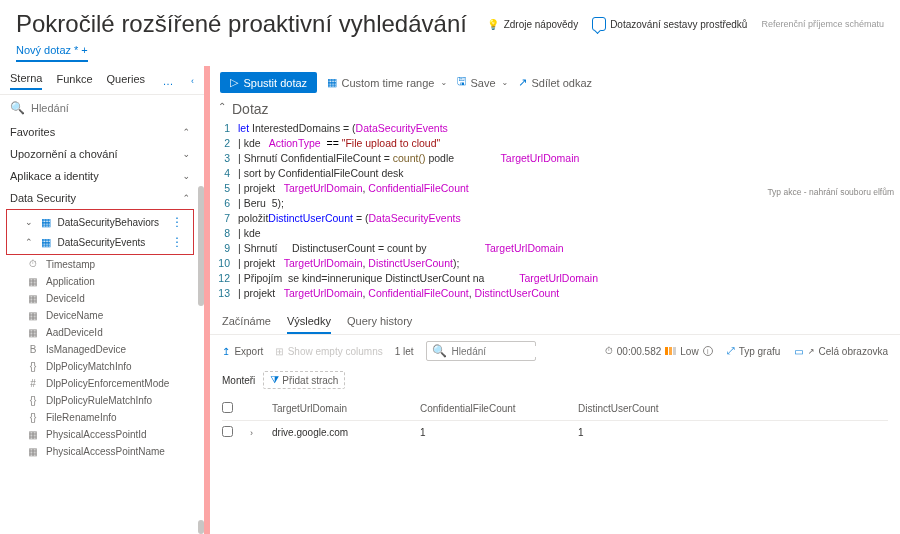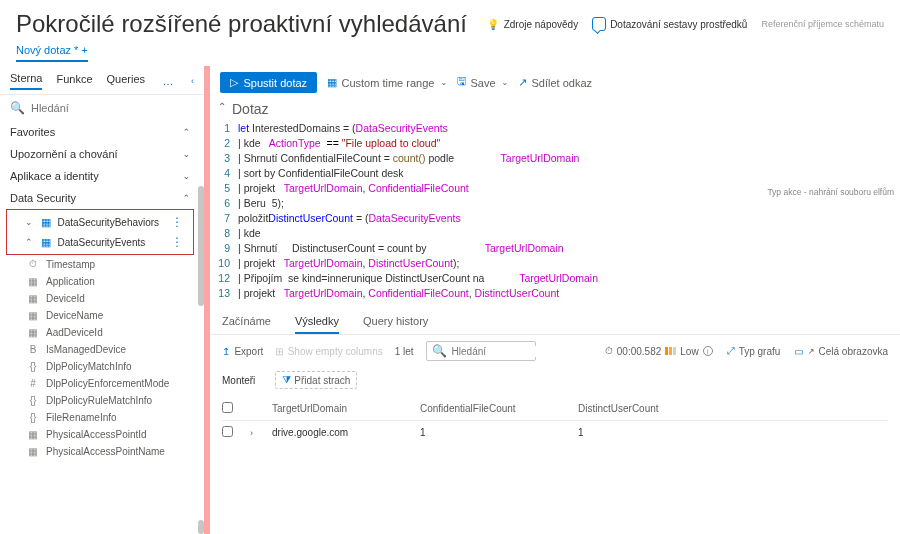--- a/index.html
+++ b/index.html
@@ -54,35 +54,35 @@
 .code-txt { white-space: pre; flex: 1; }
 .kw { color: #0000ff; }
 .str { color: #a31515; }
 .tbl { color: #c700c7; }
 .col { color: #c700c7; }
 .fn { color: #795e26; }
 .op { color: #000; }
 .pipe { color: #323130; }
 .side-hint { position: absolute; right: 6px; top: 88px; font-size: 8.5px; color: #8a8886; text-align: right; }
 
-.results-tabs { display: flex; gap: 24px; padding: 6px 12px 0; font-size: 11px; border-bottom: 1px solid #edebe9; }
+.results-tabs { display: flex; gap: 16px; padding: 6px 12px 0; font-size: 11px; border-bottom: 1px solid #edebe9; }
 .rtab { padding-bottom: 5px; cursor: pointer; color: #605e5c; }
 .rtab.active { color: #323130; border-bottom: 2px solid #0078d4; }
 
 .results-bar { display: flex; align-items: center; gap: 12px; padding: 6px 12px; font-size: 10px; color: #605e5c; }
 .rb-item { display: flex; align-items: center; gap: 4px; cursor: pointer; }
 .rb-search { border: 1px solid #c8c6c4; border-radius: 2px; padding: 2px 6px; display: flex; align-items: center; gap: 4px; width: 110px; }
 .rb-search input { border: none; outline: none; font-size: 10px; flex: 1; }
 .rb-right { margin-left: auto; display: flex; gap: 14px; align-items: center; }
 .meter { display: inline-flex; gap: 1px; }
 .meter span { width: 3px; height: 8px; display: inline-block; }
 .m1 { background: #ff8c00; } .m2 { background: #ffaa44; } .m3 { background: #d2d0ce; }
 .info-dot { width: 10px; height: 10px; border: 1px solid #8a8886; border-radius: 50%; display: inline-flex; align-items: center; justify-content: center; font-size: 7px; color: #8a8886; }
 
-.filters-row { display: flex; align-items: center; gap: 20px; padding: 4px 12px; font-size: 10px; }
+.filters-row { display: flex; align-items: center; gap: 8px; padding: 4px 12px; font-size: 10px; }
 .add-filter { border: 1px dashed #c8c6c4; padding: 2px 6px; border-radius: 2px; color: #605e5c; cursor: pointer; display: flex; align-items: center; gap: 3px; }
 
 .table { padding: 4px 12px; font-size: 10px; }
 .thead, .trow { display: flex; align-items: center; gap: 8px; padding: 5px 0; }
 .thead { color: #605e5c; border-bottom: 1px solid #edebe9; font-size: 10px; }
 .th, .td { flex: 0 0 auto; }
 .cb { width: 20px; }
 .cb input { width: 11px; height: 11px; }
 .expand { width: 14px; color: #605e5c; cursor: pointer; font-size: 9px; }
 .c-dom { width: 140px; }

